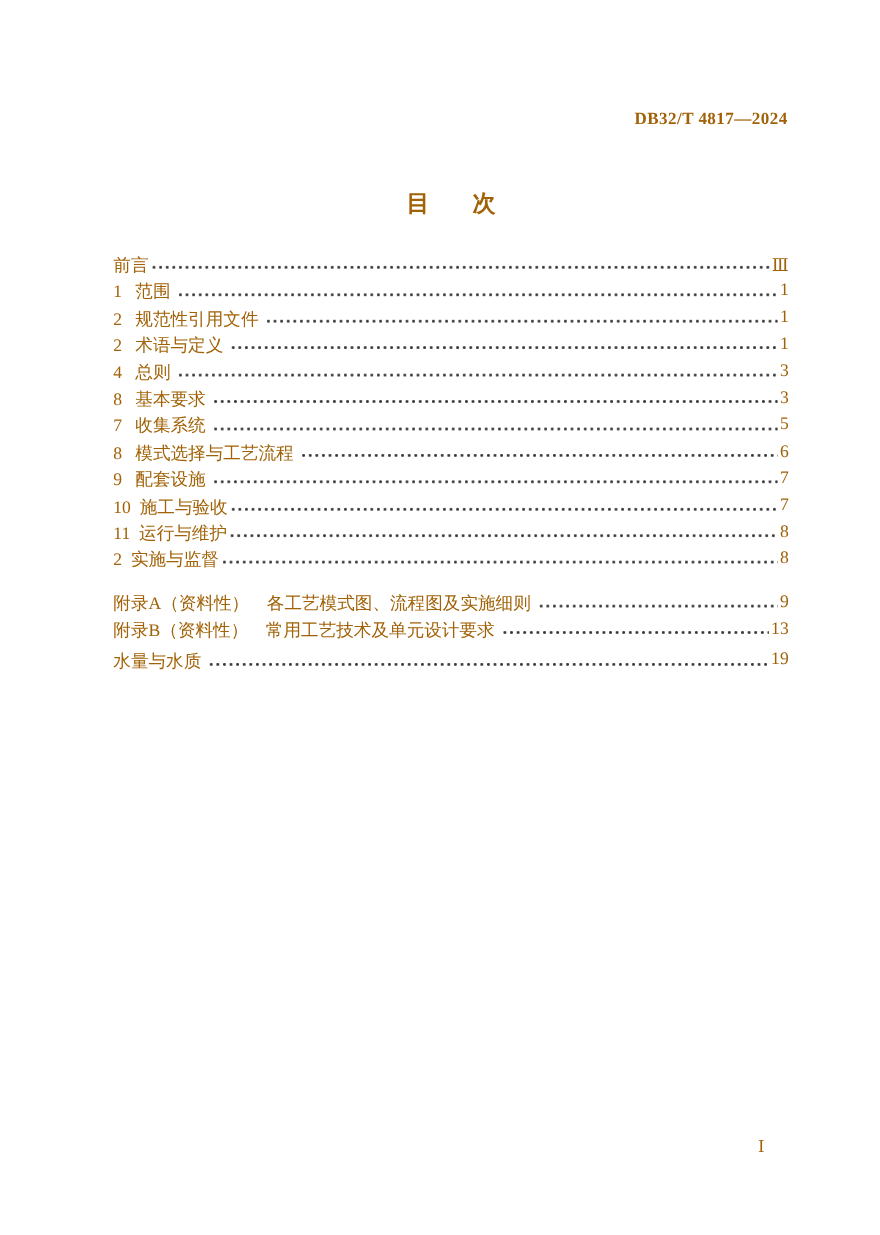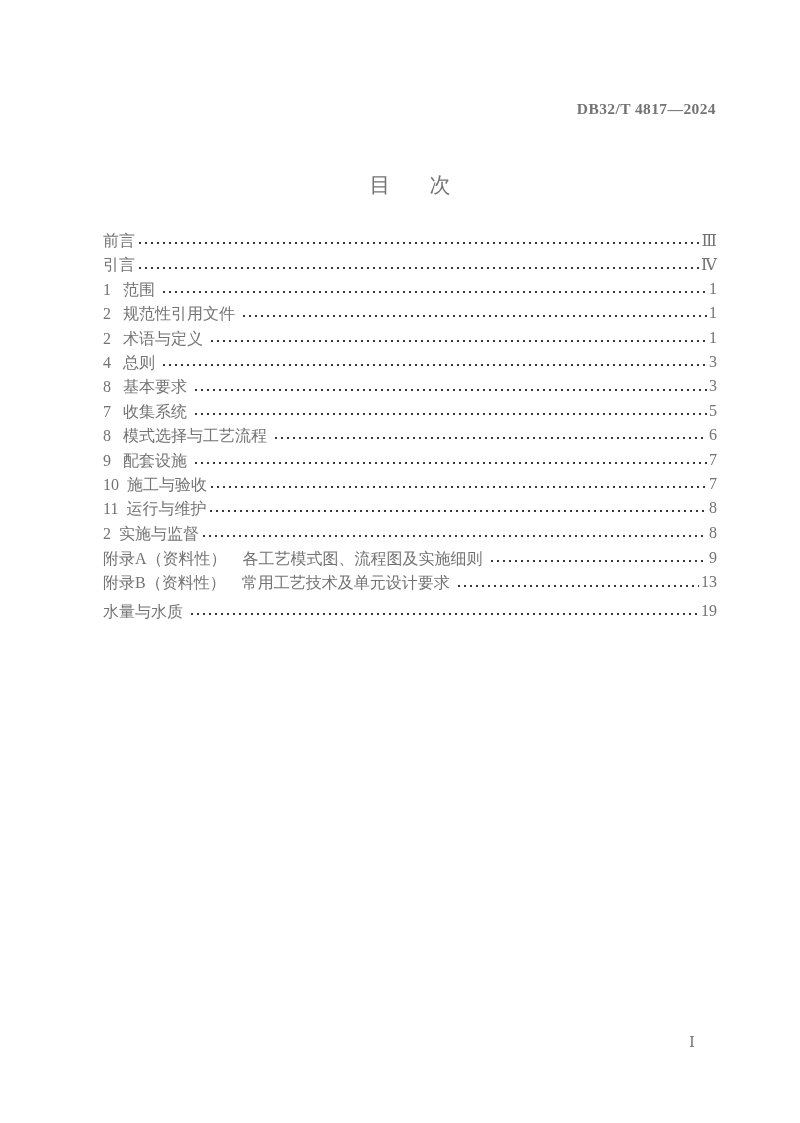--- a/index.html
+++ b/index.html
@@ -3,57 +3,57 @@
 <meta charset="utf-8">
 <style>
   * { margin: 0; padding: 0; box-sizing: border-box; }
   html, body { background: #ffffff; }
   .page {
     position: relative;
     width: 800px;
     height: 1123px;
     background: #ffffff;
     font-family: "Liberation Serif", "DejaVu Serif", serif;
-    color: #737373;
+    color: #a16207;
     overflow: hidden;
   }
   .header-code {
     position: absolute;
     top: 100px;
     right: 84px;
     font-size: 15.5px;
     font-weight: 700;
     letter-spacing: 0.4px;
     white-space: pre;
   }
   .doc-title {
     position: absolute;
     top: 171px;
     left: 103px;
     width: 614px;
     text-align: center;
     font-size: 21px;
-    font-weight: 400;
+    font-weight: 700;
     letter-spacing: 9px;
     text-indent: 9px;
     white-space: pre;
   }
   .toc {
     position: absolute;
     top: 231px;
     left: 103px;
     width: 614px;
   }
   .toc-row {
     display: flex;
     align-items: flex-start;
     height: 24.4px;
     font-size: 16px;
   }
-  .toc-row.row-appendix-a { margin-top: 1px; }
+  .toc-row.row-appendix-a { margin-top: 15px; }
   .toc-row.row-refs { margin-top: 4px; }
   .toc-label {
     white-space: pre;
     flex: 0 0 auto;
   }
   .toc-leader {
     flex: 1 1 auto;
     align-self: stretch;
     margin: 0 2px;
     background-image: radial-gradient(circle, #3a3a3a 1.05px, rgba(0,0,0,0) 1.55px);
@@ -83,25 +83,20 @@
   <h1 class="doc-title">目　次</h1>
 
   <div class="toc">
 
     <div class="toc-row">
       <span class="toc-label">前言</span>
       <span class="toc-leader"></span>
       <span class="toc-page">Ⅲ</span>
     </div>
 
-    <div class="toc-row">
-      <span class="toc-label">引言</span>
-      <span class="toc-leader"></span>
-      <span class="toc-page">Ⅳ</span>
-    </div>
 
     <div class="toc-row">
       <span class="toc-label">1   范围 </span>
       <span class="toc-leader"></span>
       <span class="toc-page">1</span>
     </div>
 
     <div class="toc-row">
       <span class="toc-label">2   规范性引用文件 </span>
       <span class="toc-leader"></span>

